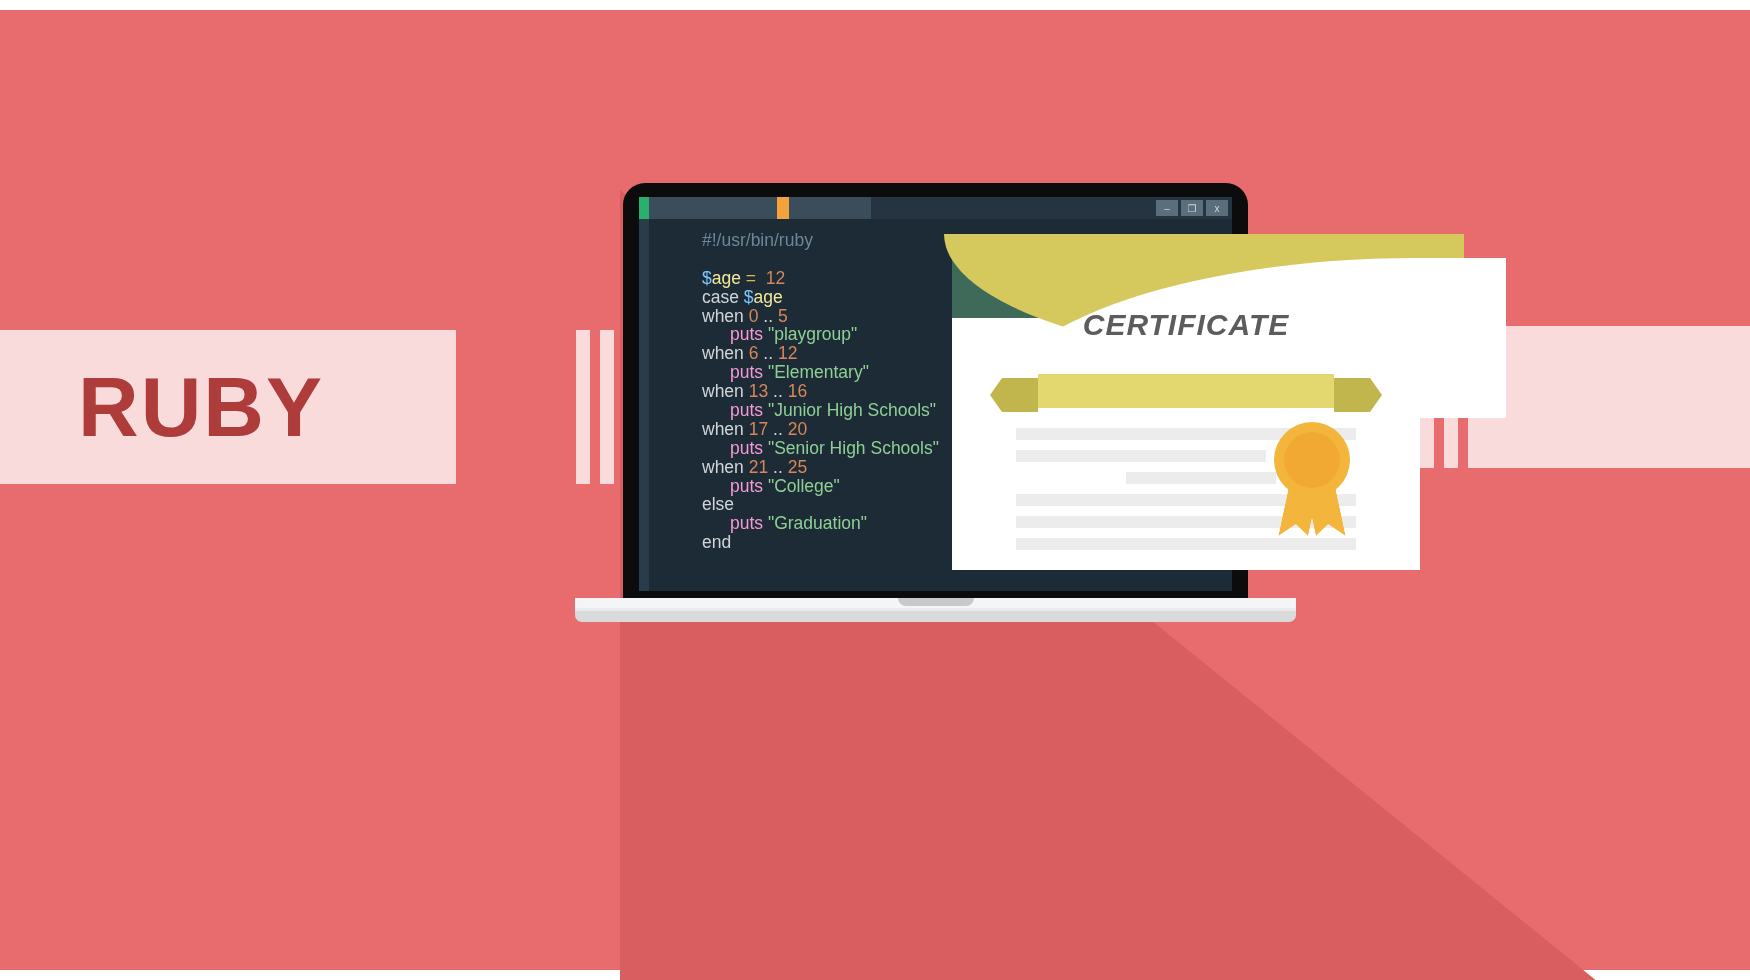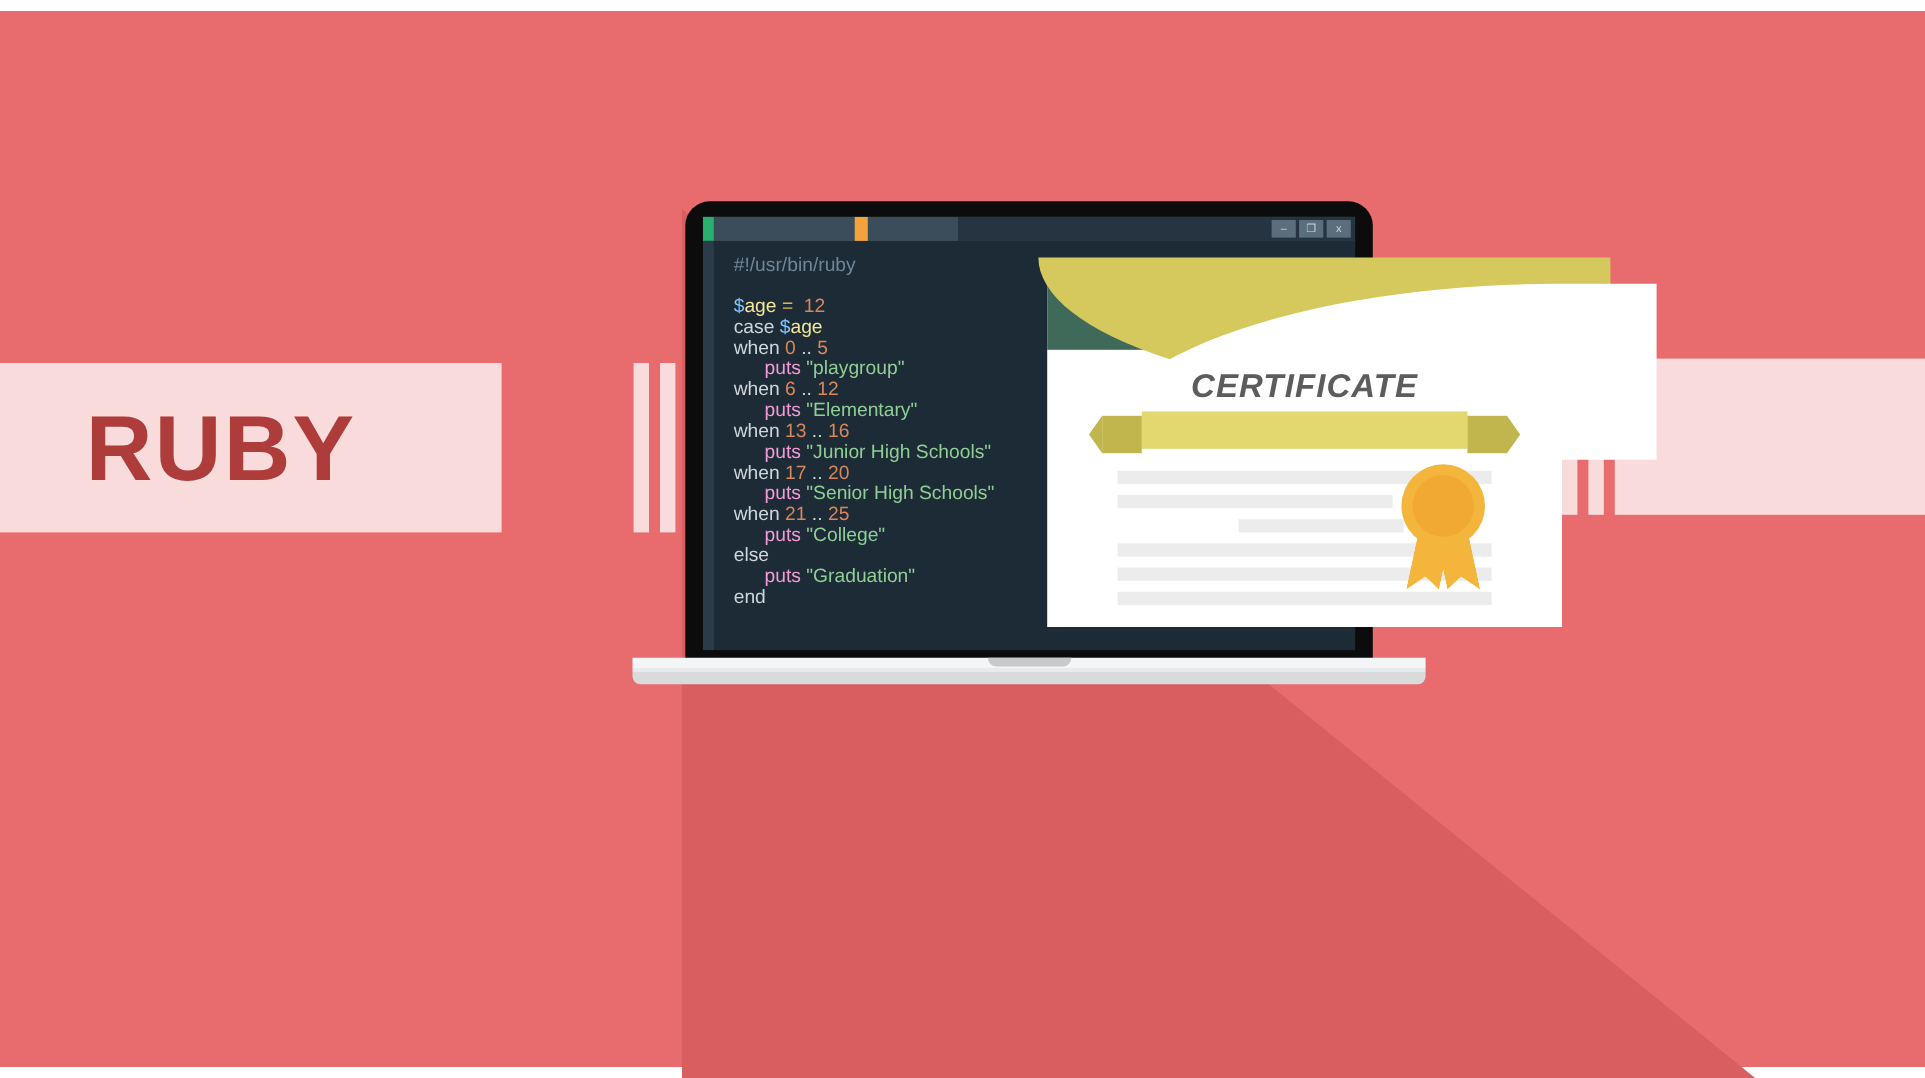--- a/index.html
+++ b/index.html
@@ -135,20 +135,21 @@
   .editor-topbar .wbtn  {
     width:22px; height:16px; background:#5b6e7c;
     display:flex; align-items:center; justify-content:center;
     font-size:10px; color:#cfd6db; font-family:sans-serif;
   }
 
   .editor-body {
     position:absolute;
     left:0; right:0; top:22px; bottom:0;
     display:flex;
+    gap:35px;
   }
   .gutter {
     width:10px;
     background:#2a3b49;
   }
   .code {
     padding: 12px 0 0 18px;
     font-family: "Segoe UI", Arial, sans-serif;
     font-size: 17.5px;
     line-height: 1.08;
@@ -185,21 +186,21 @@
     border-bottom-left-radius: 400px 130px;
     border-bottom-right-radius: 0;
     transform-origin:left top;
   }
   .cert .swoosh-white {
     position:absolute; left:34px; top:18px; width:520px; height:160px;
     background:#fff;
     border-top-left-radius: 430px 160px;
   }
   .cert .title {
-    position:absolute; top:95px; left:0; right:0;
+    position:absolute; top:68px; left:0; right:0;
     text-align:center;
     font-style:italic;
     font-weight:800;
     font-size:30px;
     letter-spacing:1px;
     color:#5c5c5c;
   }
   .ribbon {
     position:absolute; top:138px; left:50px; width:368px; height:34px;
     display:flex;

